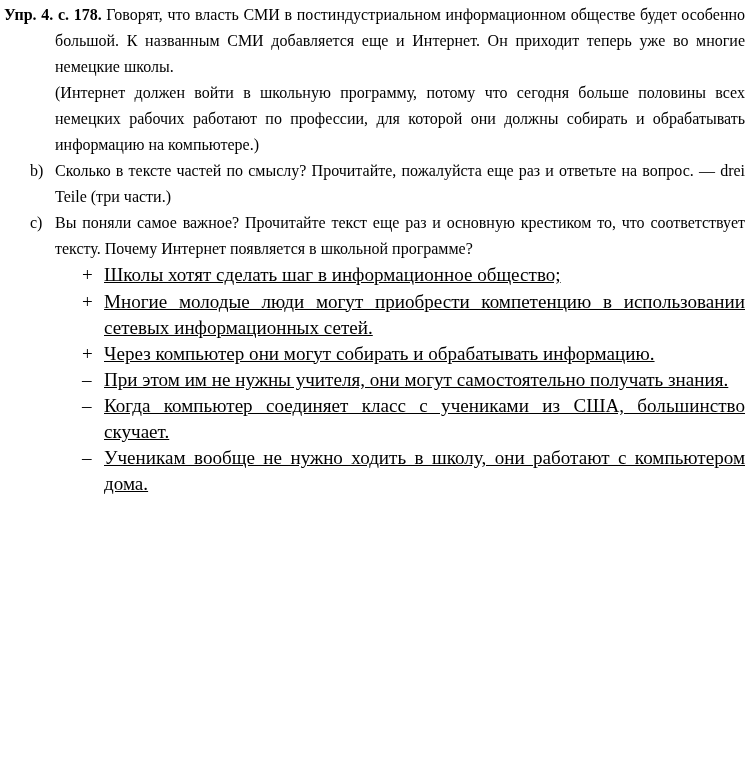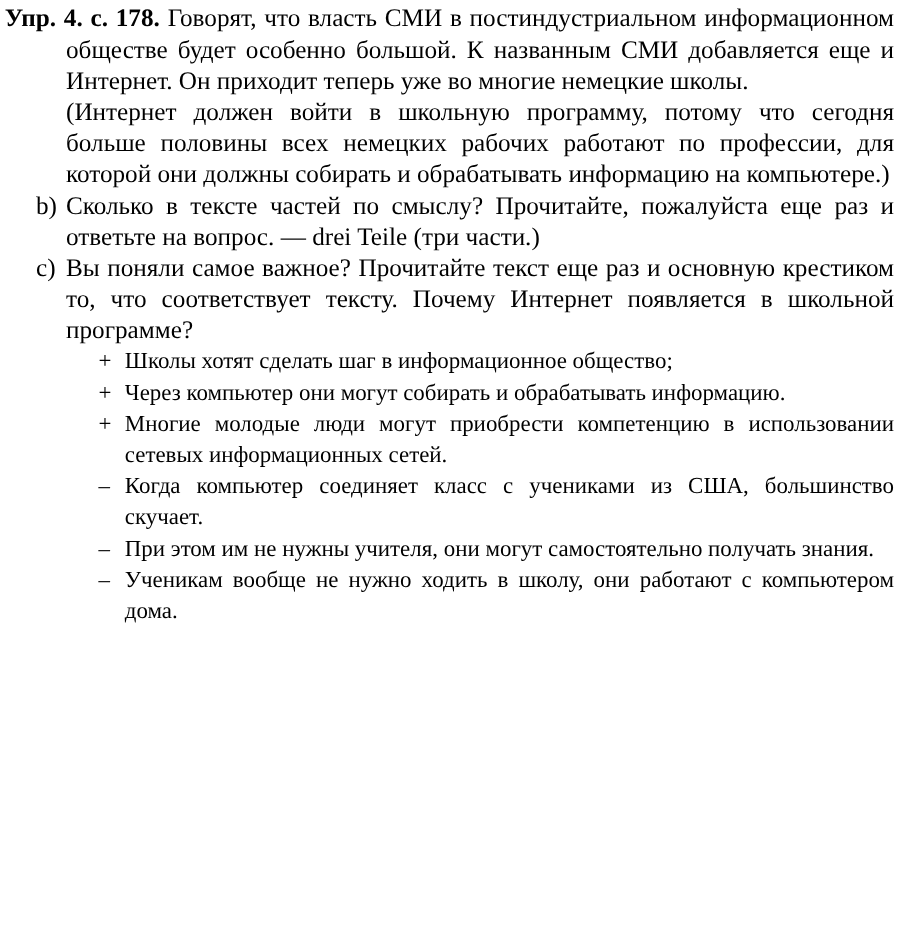--- a/index.html
+++ b/index.html
@@ -17,21 +17,21 @@
   .page {
     position: relative;
     width: 748px;
     height: 783px;
     box-sizing: border-box;
     padding: 2px 3px 0 2px;
   }
 
   
   .blk {
-    font-size: 21px;
+    font-size: 16px;
     line-height: 26.05px;
     text-align: justify;
     text-justify: inter-word;
     -webkit-hyphens: manual;
     hyphens: manual;
   }
   .blk:last-child { margin-bottom: 0; }
 
   
   .intro {
@@ -61,20 +61,21 @@
     padding-left: 53px;
     text-indent: 29px;
   }
   .quote.cont { text-indent: 0; }
 
   
   .marklist {
     margin: 0;
     padding: 0;
     list-style: none;
+    text-decoration: underline;
   }
   .marklist li {
     margin: 0;
     padding-left: 102px;
     text-indent: -22px;
     font-size: 19.1px;
     line-height: 26.05px;
     text-align: justify;
     text-justify: inter-word;
   }
@@ -95,20 +96,20 @@
 
 
   <p class="blk quote cont">(Интернет должен войти в школьную программу, потому что сегодня больше половины всех немецких рабочих работают по профессии, для которой они должны собирать и обрабатывать информацию на компьютере.)</p>
 
   <p class="blk item"><span class="lbl">b)</span><span>Сколько в тексте частей по смыслу? Прочитайте, пожалуйста еще раз и ответьте на вопрос. — drei Teile (три части.)</span></p>
 
   <p class="blk item"><span class="lbl">c)</span><span>Вы поняли самое важное? Прочитайте текст еще раз и основную крестиком то, что соответствует тексту. Почему Интернет появляется в школьной программе?</span></p>
 
   <ul class="marklist">
     <li><span class="mark">+</span><span>Школы хотят сделать шаг в информационное общество;</span></li>
+    <li><span class="mark">+</span><span>Многие молодые люди могут приобрести компетенцию в использовании сетевых информационных сетей.</span></li>
     <li><span class="mark">+</span><span>Через компьютер они могут собирать и обрабатывать информацию.</span></li>
-    <li><span class="mark">+</span><span>Многие молодые люди могут приобрести компетенцию в использовании сетевых информационных сетей.</span></li>
+    <li><span class="mark">–</span><span>При этом им не нужны учителя, они могут самостоятельно получать знания.</span></li>
     <li><span class="mark">–</span><span>Когда компьютер соединяет класс с учениками из США, большинство скучает.</span></li>
-    <li><span class="mark">–</span><span>При этом им не нужны учителя, они могут самостоятельно получать знания.</span></li>
     <li><span class="mark">–</span><span>Ученикам вообще не нужно ходить в школу, они работают с компьютером дома.</span></li>
   </ul>
 
 </div>
 
 </body></html>

